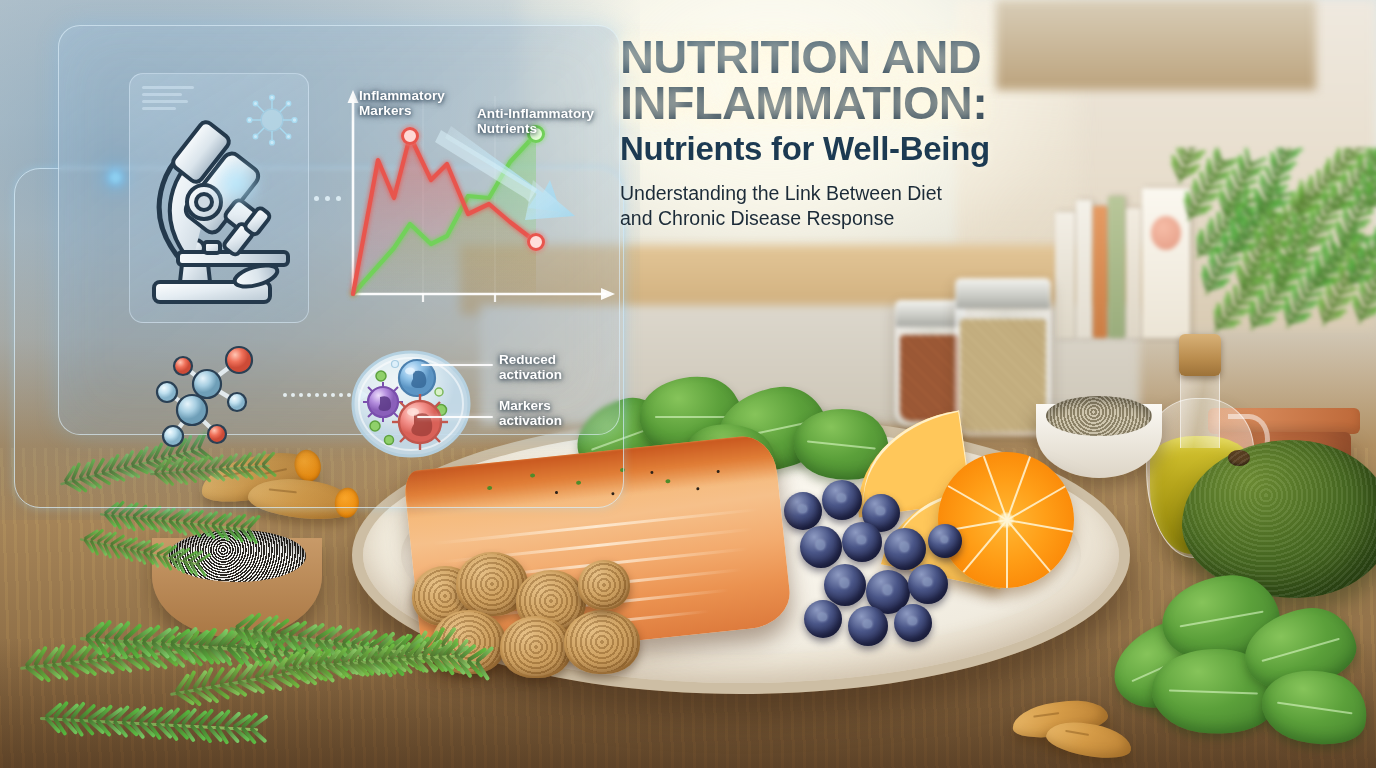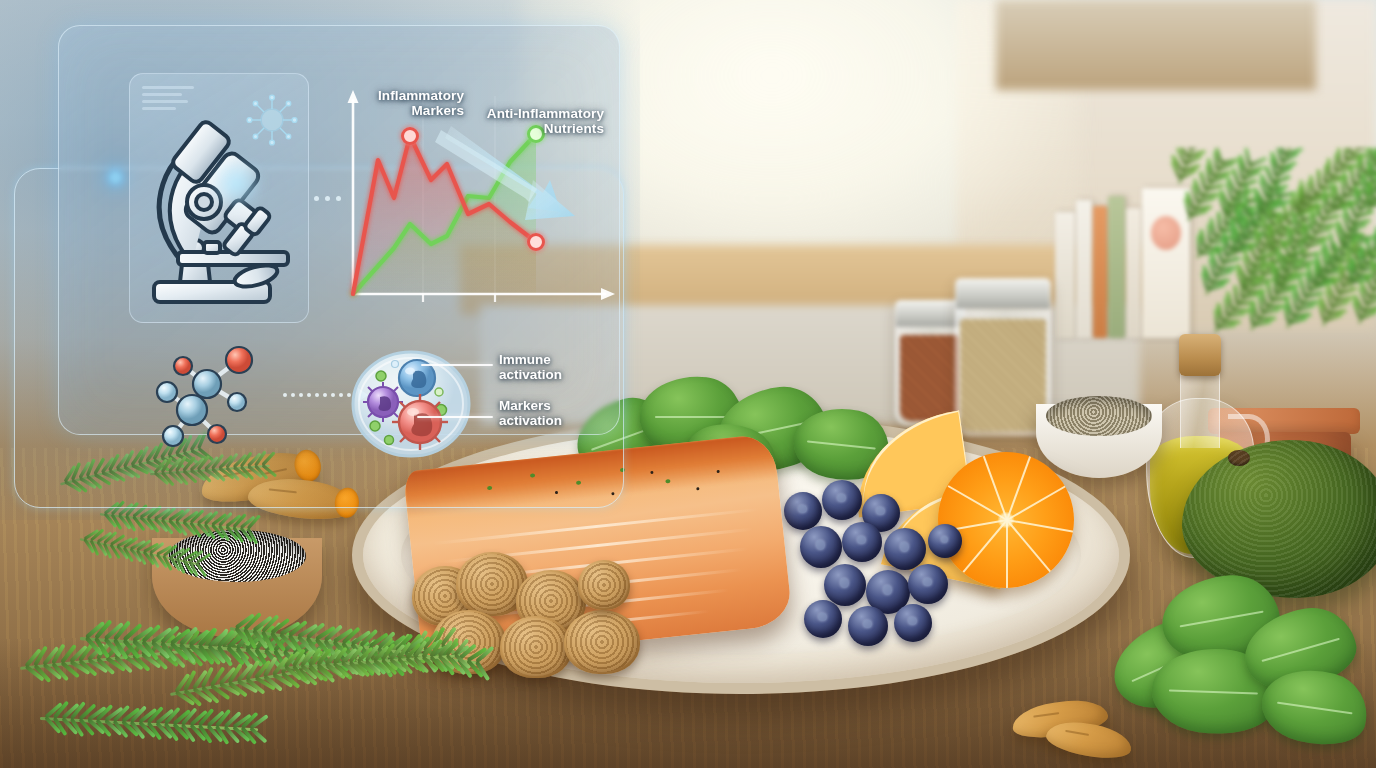--- a/index.html
+++ b/index.html
@@ -298,22 +298,22 @@
   .dots-h i{ width:5px; height:5px; border-radius:50%; background:rgba(235,248,255,.78); }
 
   
   .chart{ position:absolute; left:278px; top:50px; width:300px; height:250px; }
   .chart svg{ position:absolute; left:0; top:0; }
   .chart-label{
     position:absolute; color:#fff; font-size:13.5px; font-weight:600; line-height:1.12;
     text-shadow:0 1px 4px rgba(10,30,50,.85), 0 0 9px rgba(10,30,50,.55);
     letter-spacing:.1px;
   }
-  .lbl-infl{ left:22px; top:12px; width:105px; text-align:right; }
-  .lbl-anti{ left:132px; top:30px; width:135px; text-align:right; }
+  .lbl-infl{ left:22px; top:12px; width:105px; text-align:left; }
+  .lbl-anti{ left:140px; top:30px; width:135px; text-align:left; }
   .lbl-reduced{
     left:140px; top:190px; width:150px; text-align:center;
     font-size:13px; font-weight:700; letter-spacing:.5px;
   }
 
   
   .molecule{ position:absolute; left:88px; top:318px; width:130px; height:110px; }
   .dash-arrow{ position:absolute; left:224px; top:362px; display:flex; align-items:center; gap:4px; }
   .dash-arrow i{ width:4px; height:4px; border-radius:50%; background:rgba(240,250,255,.85); }
   .dash-arrow .head{
@@ -1821,23 +1821,34 @@
           <line x1="73" y1="95" x2="73" y2="102"></line>
             <line x1="52" y1="74" x2="45" y2="74"></line>
         </g>
       </svg>
     </div>
 
     <div class="leader" style="left:362px;top:338px;width:72px;"></div>
     <div class="leader" style="left:358px;top:390px;width:76px;"></div>
 
     <div class="cell-label cl-immune">
-      <div>Immune</div>
+      <div>Reduced</div>
       <div>activation</div>
     </div>
     <div class="cell-label cl-reduced">
       <div>Markers</div>
       <div>activation</div>
     </div>
   </div>
 
+  <div class="title-wrap">
+    <div class="title-main">
+      <div>NUTRITION AND</div>
+      <div>INFLAMMATION:</div>
+    </div>
+    <div class="title-sub">Nutrients for Well-Being</div>
+    <div class="title-desc">
+      <div>Understanding the Link Between Diet</div>
+      <div>and Chronic Disease Response</div>
+    </div>
+  </div>
 
 </div>
 
 </body></html>

